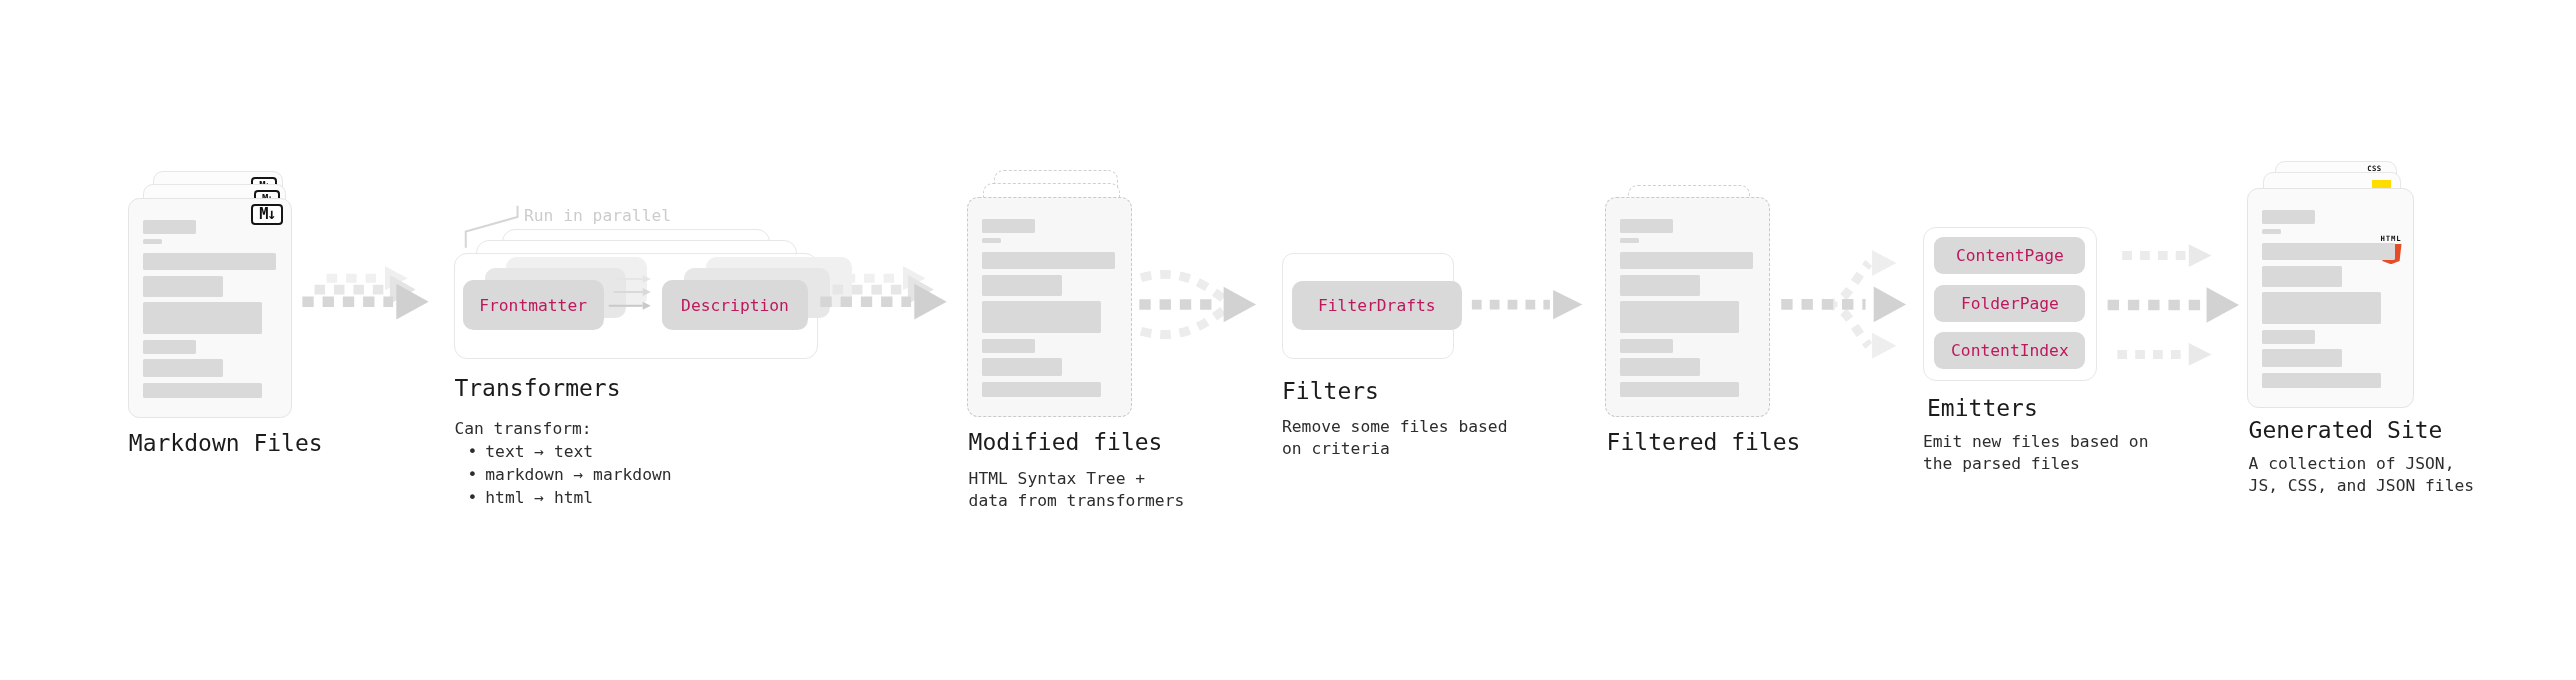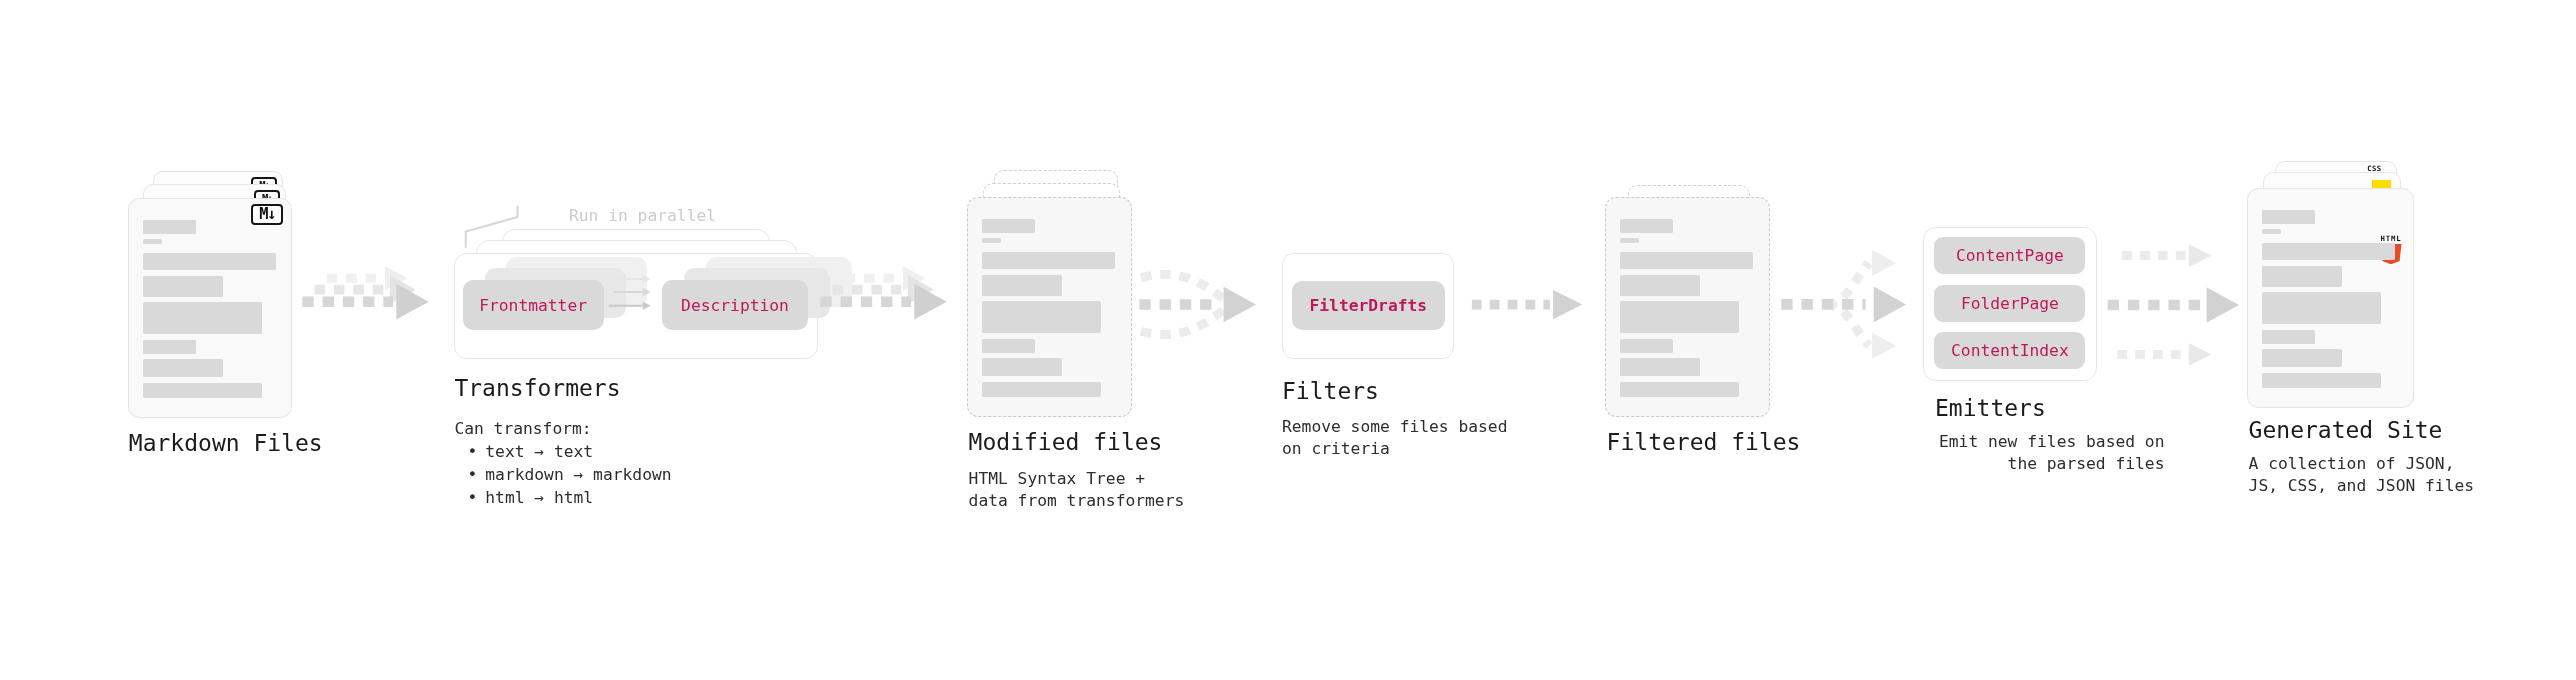--- a/index.html
+++ b/index.html
@@ -82,21 +82,21 @@
     <g>
         <line x1="4" y1="49" x2="116" y2="49" stroke="#d6d6d6" stroke-width="13" stroke-dasharray="14 11"></line>
         <polygon points="120,27 120,71 160,49" fill="#d0d0d0"></polygon>
       </g>
   </svg>
 
   <div class="abs" style="left:452px;top:195px;width:382px;height:317px;">
     <svg class="abs" style="left:0;top:0;" width="89" height="65" viewBox="0 0 110 80">
       <polyline points="81,13 81,27 17,45 17,65" stroke="#d6d6d6" stroke-width="2.5" fill="none"></polyline>
     </svg>
-    <div class="callout-text" style="left:72px;top:10.6px;margin-left:45px;">Run in parallel</div>
+    <div class="callout-text" style="left:72px;top:10.6px;">Run in parallel</div>
 
     <div class="outline-box" style="left:50px;top:34px;width:268px;height:106px;"></div>
     <div class="outline-box" style="left:23.6px;top:45px;width:321px;height:107px;"></div>
     <div class="outline-box" style="left:2.4px;top:58px;width:364px;height:106px;"></div>
 
     <div class="ghost g2" style="left:54px;top:62px;width:141px;height:50px;"></div>
     <div class="ghost g1" style="left:32.5px;top:73px;width:141px;height:50px;"></div>
     <div class="ghost g2" style="left:254px;top:62px;width:146px;height:50px;"></div>
     <div class="ghost g1" style="left:232px;top:73px;width:146px;height:50px;"></div>
 
@@ -166,21 +166,21 @@
 
   <svg class="abs" style="left:1136px;top:268px;" width="142" height="77" viewBox="0 0 175 95">
     <path d="M6,12 C50,0 80,16 108,38" stroke="#ececec" stroke-width="11" stroke-dasharray="13 11" fill="none"></path>
     <path d="M6,78 C50,90 80,74 108,52" stroke="#ececec" stroke-width="11" stroke-dasharray="13 11" fill="none"></path>
     <line x1="4" y1="45" x2="104" y2="45" stroke="#d6d6d6" stroke-width="13" stroke-dasharray="14 11"></line>
     <polygon points="108,23 108,67 148,45" fill="#d2d2d2"></polygon>
   </svg>
 
   <div class="abs" style="left:1282px;top:253px;width:203px;height:228px;">
     <div class="outline-box" style="left:0;top:0;width:172px;height:106px;border-radius:11.4px;"></div>
-    <div class="pill" style="left:9.8px;top:28.4px;width:153px;height:49px;font-weight:bold;">FilterDrafts</div>
+    <div class="pill" style="left:9.8px;top:28.4px;width:170px;height:49px;">FilterDrafts</div>
     <div class="stage-label" style="left:0px;top:125px;">Filters</div>
     <div class="stage-body" style="left:0px;top:163px;">
       <div>Remove some files based</div>
       <div>on criteria</div>
     </div>
   </div>
 
   <svg class="abs" style="left:1467px;top:280px;" width="130" height="49" viewBox="0 0 160 60">
     <line x1="6" y1="30" x2="102" y2="30" stroke="#d6d6d6" stroke-width="12" stroke-dasharray="12 10"></line>
     <polygon points="106,12 106,48 142,30" fill="#d2d2d2"></polygon>
@@ -210,22 +210,22 @@
     <polygon points="116,118 116,150 146,134" fill="#eeeeee"></polygon>
     <line x1="4" y1="83" x2="108" y2="83" stroke="#d6d6d6" stroke-width="13" stroke-dasharray="14 11"></line>
     <polygon points="118,61 118,105 158,83" fill="#d2d2d2"></polygon>
   </svg>
 
   <div class="abs" style="left:1923px;top:227px;width:211px;height:252px;">
     <div class="outline-box" style="left:0;top:0;width:174px;height:154px;"></div>
     <div class="pill" style="left:11.4px;top:9.8px;width:151px;height:37px;border-radius:9px;">ContentPage</div>
     <div class="pill" style="left:11.4px;top:58px;width:151px;height:37px;border-radius:9px;">FolderPage</div>
     <div class="pill" style="left:11.4px;top:105px;width:151px;height:37px;border-radius:9px;">ContentIndex</div>
-    <div class="stage-label" style="left:12px;top:168px;">Emitters</div>
-    <div class="stage-body" style="left:16px;top:204px;text-align:right;">
+    <div class="stage-label" style="left:4px;top:168px;">Emitters</div>
+    <div class="stage-body" style="left:0px;top:204px;">
       <div>Emit new files based on</div>
       <div>the parsed files</div>
     </div>
   </div>
 
   <svg class="abs" style="left:2106px;top:236px;" width="146" height="138" viewBox="0 0 180 170">
     <g>
         <line x1="20" y1="24" x2="98" y2="24" stroke="#ebebeb" stroke-width="11" stroke-dasharray="12 10"></line>
         <polygon points="102,10 102,38 130,24" fill="#e9e9e9"></polygon>
       </g>

